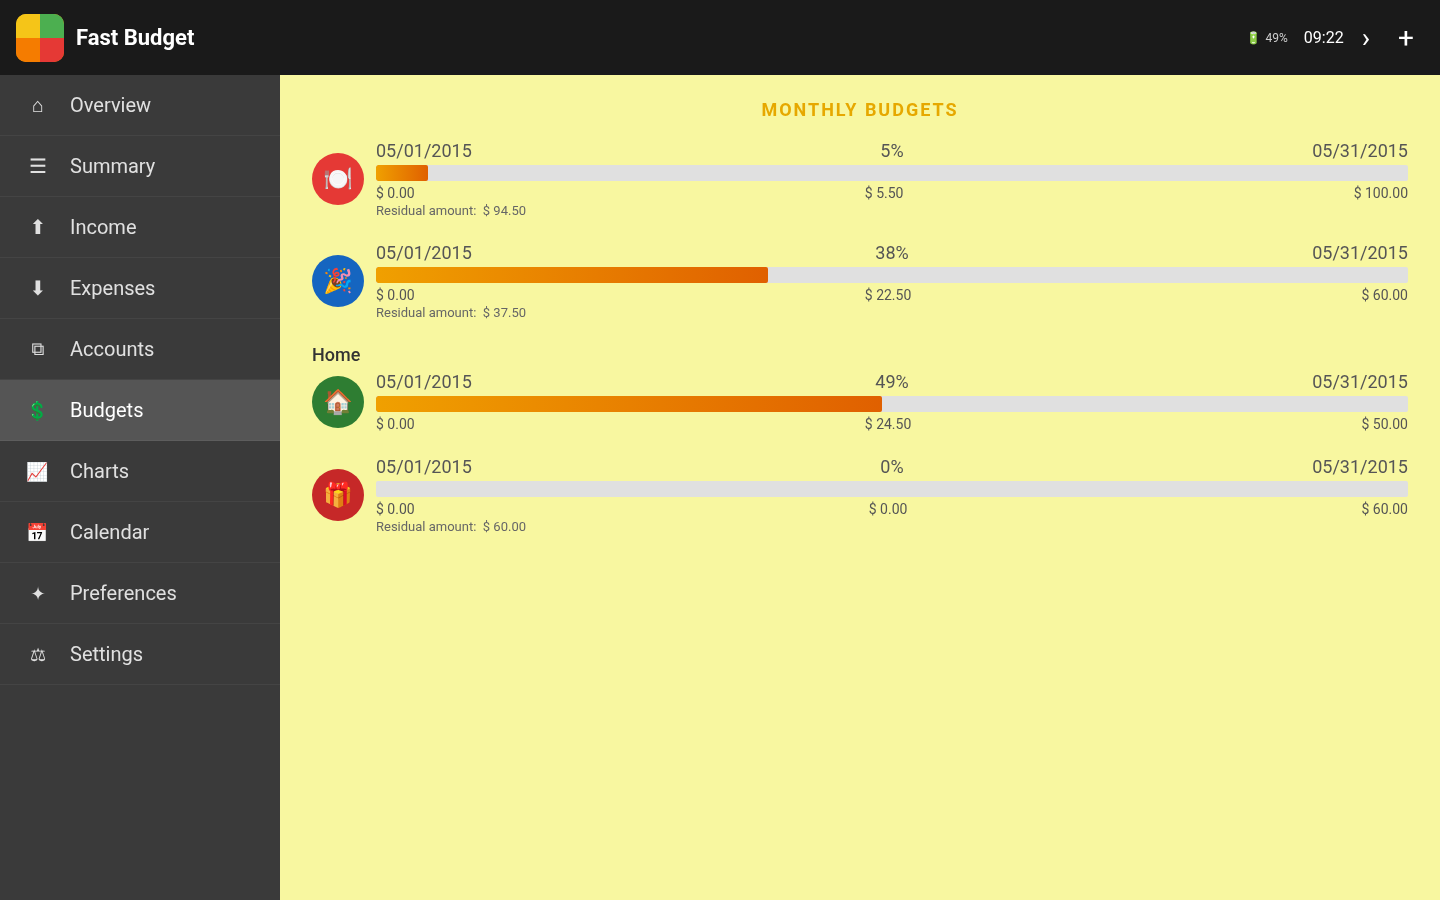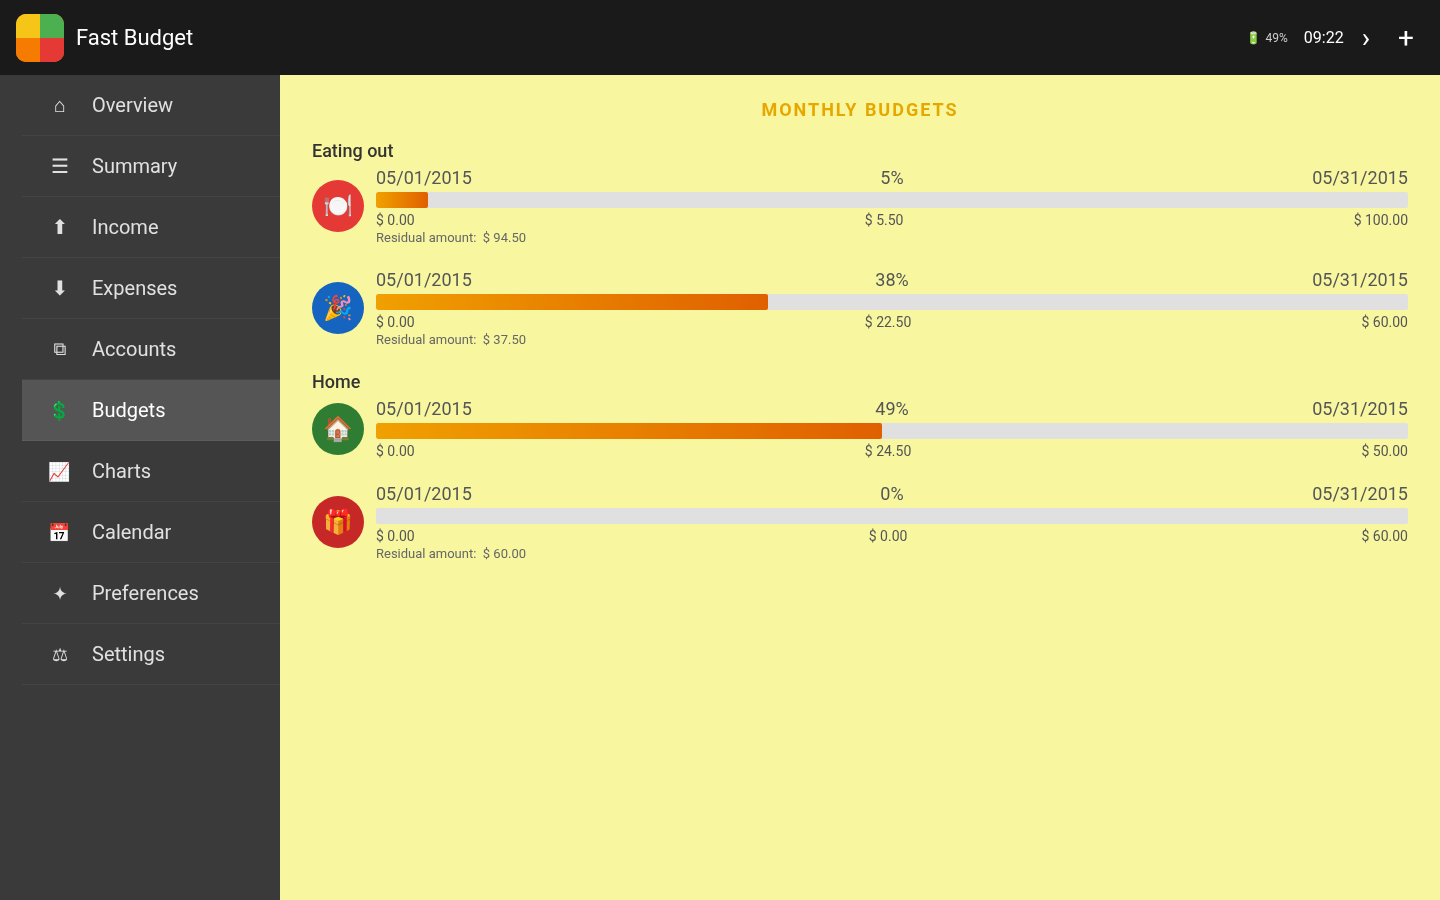--- a/index.html
+++ b/index.html
@@ -45,21 +45,21 @@
       width: 50%;
       height: 50%;
     }
     .app-icon-quadrant.tl { top: 0; left: 0; background: #f5c518; }
     .app-icon-quadrant.tr { top: 0; right: 0; background: #4caf50; }
     .app-icon-quadrant.bl { bottom: 0; left: 0; background: #f57c00; }
     .app-icon-quadrant.br { bottom: 0; right: 0; background: #e53935; }
     .app-title {
       color: #ffffff;
       font-size: 22px;
-      font-weight: 400;
+      font-weight: 700;
     }
     .topbar-right {
       display: flex;
       align-items: center;
       gap: 8px;
       color: #ffffff;
     }
     .topbar-btn {
       color: #ffffff;
       font-size: 26px;
@@ -75,21 +75,20 @@
       overflow: hidden;
     }
 
     
     .sidebar {
       width: 280px;
       background: #3a3a3a;
       display: flex;
       flex-direction: column;
       flex-shrink: 0;
-      padding-left: 22px;
     }
     .sidebar-item {
       display: flex;
       align-items: center;
       gap: 18px;
       padding: 18px 24px;
       color: #e0e0e0;
       cursor: pointer;
       font-size: 20px;
       font-weight: 400;
@@ -262,21 +261,20 @@
       <span class="sidebar-icon" style="font-size:18px;">⚖</span>
       <span>Settings</span>
     </div>
   </nav>
 
   <div class="content">
     <div class="content-title">MONTHLY BUDGETS</div>
 
     <div id="budgets-container">
         <div class="budget-item">
-    <div class="budget-item-name">Eating out</div>
     <div class="budget-item-row">
       <div class="budget-icon" style="background:#e53935; font-size:24px;">
         🍽️
       </div>
       <div class="budget-details">
         <div class="budget-meta">
           <span>05/01/2015</span>
           <span>5%</span>
           <span>05/31/2015</span>
         </div>

